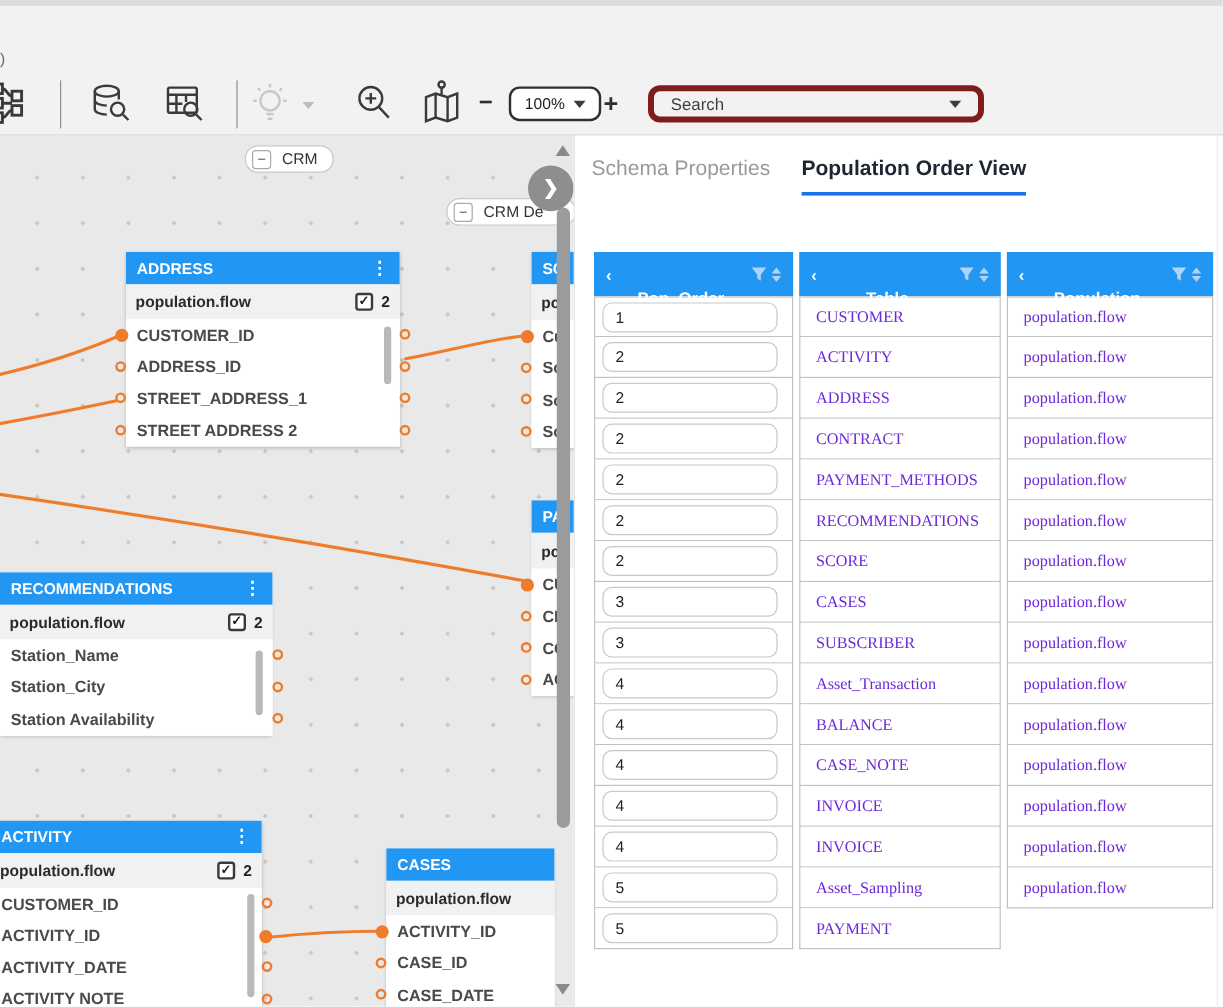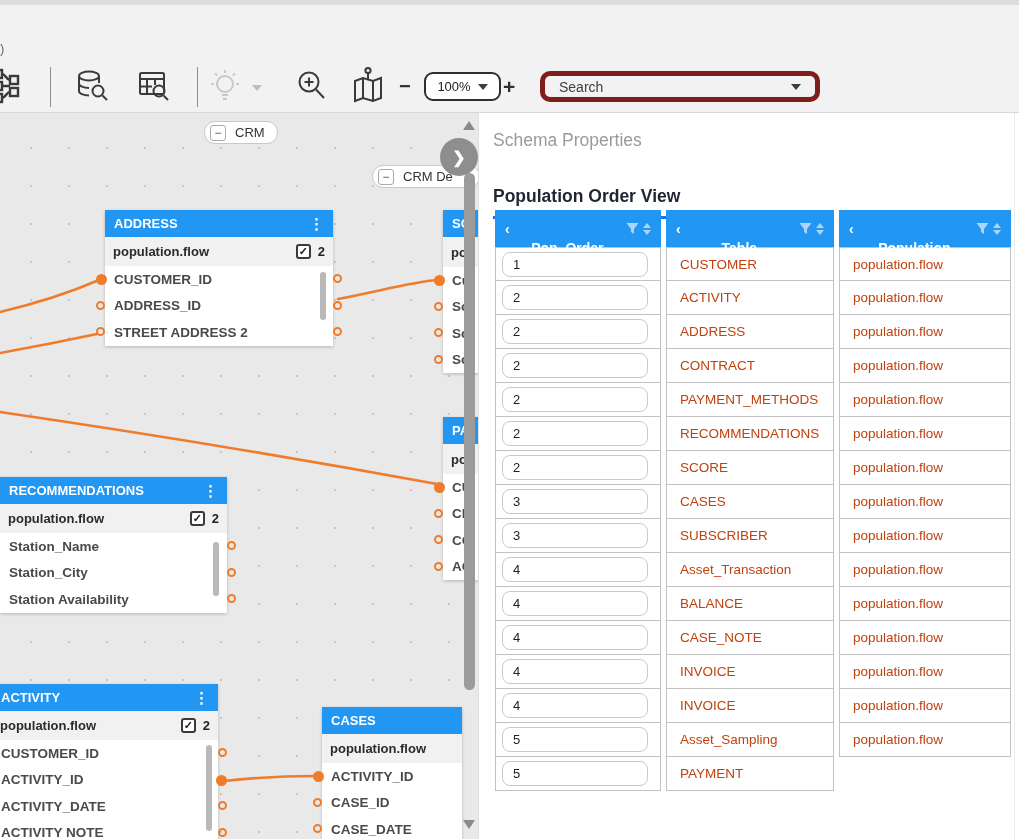--- a/index.html
+++ b/index.html
@@ -50,41 +50,41 @@
   .expand-handle { position:absolute; left:440px; top:25px; width:38px; height:38px; border-radius:50%; background:#8e8e8e; color:#fff;
                    display:flex; align-items:center; justify-content:center; font-size:16px; font-weight:bold; z-index:6; cursor:pointer; }
   .vscroll-arrow { position:absolute; left:463px; width:0; height:0; border-left:6px solid transparent; border-right:6px solid transparent; z-index:5; cursor:pointer; }
   .vscroll-arrow.up { top:8px; border-bottom:9px solid #8a8a8a; }
   .vscroll-arrow.down { top:707px; border-top:9px solid #8a8a8a; }
   .vscroll-thumb { position:absolute; left:464px; top:60px; width:11px; height:517px; background:#9b9b9b; border-radius:6px; z-index:5; cursor:pointer; }
 
   
   .panel { position:absolute; left:478px; top:113px; width:541px; height:726px; background:#fff; border-left:1px solid #e0e0e0; }
   .panel-edge { position:absolute; right:4px; top:0; width:1px; height:726px; background:#ececec; }
-  .tabs { position:absolute; left:14px; top:17px; display:flex; gap:26px;flex-direction:column; }
+  .tabs { position:absolute; left:14px; top:17px; display:flex; gap:26px; }
   .tab { font-size:17.5px; cursor:pointer; padding-bottom:9px; }
   .tab.inactive { color:#9a9a9a; }
   .tab.active { color:#1f2532; font-weight:bold; border-bottom:3px solid #1a73e8; }
 
   .otable { position:absolute; left:16px; top:97px; }
   .ocol { position:absolute; top:0; }
   .ocol.c1 { left:0;   width:166px; }
   .ocol.c2 { left:171px; width:168px; }
   .ocol.c3 { left:344px; width:172px; }
   .ohead { height:37px; background:#2196f3; color:#fff; display:flex; align-items:center; padding:0 10px; gap:6px; }
   .ohead .h-chev { font-size:14px; font-weight:bold; cursor:pointer; }
   .ohead .h-label { flex:1; text-align:center; font-size:14px; font-weight:bold; white-space:nowrap;margin-top:38px; }
   .h-icons { display:flex; align-items:center; gap:3px; }
   .sorter { display:flex; flex-direction:column; gap:2px; cursor:pointer; }
   .sorter i { display:block; width:0; height:0; border-left:4px solid transparent; border-right:4px solid transparent; }
   .sorter .su { border-bottom:5px solid #aed5f8; }
   .sorter .sd { border-top:5px solid #aed5f8; }
   .ocell { height:34px; background:#fff; border:1px solid #c2c2c2; border-top:none; display:flex; align-items:center; }
   .ocell.first { border-top:1px solid #c2c2c2; }
-  .ocell .ctext { padding-left:13px; font-size:13.5px; color:#c2410c; white-space:nowrap; }
+  .ocell .ctext { padding-left:13px; font-size:13.5px; color:#6d28d9; white-space:nowrap;font-family:Liberation Serif, serif; }
   .num-input { margin-left:6px; width:146px; height:25px; border:1px solid #c9c9c9; border-radius:8px; background:#fff;
                display:flex; align-items:center; padding-left:10px; font-size:13px; color:#222; }
   svg.icon { display:block; }
 </style>
 </head>
 <body>
 
 <div class="root">
 
   <div class="topstrip"></div>
@@ -209,20 +209,25 @@
           <span class="e-count">2</span>
         </div>
       <div class="e-fields">
           <div class="e-row">
             <span>CUSTOMER_ID</span>
             <span class="port pl fill"></span>
             <span class="port pr open"></span>
           </div>
           <div class="e-row">
             <span>ADDRESS_ID</span>
+            <span class="port pl open"></span>
+            <span class="port pr open"></span>
+          </div>
+          <div class="e-row">
+            <span>STREET_ADDRESS_1</span>
             <span class="port pl open"></span>
             <span class="port pr open"></span>
           </div>
           <div class="e-row">
             <span>STREET ADDRESS 2</span>
             <span class="port pl open"></span>
             <span class="port pr open"></span>
           </div>
         </div>
       <div class="e-scroll" style="right:7px; top:62px; height:48px;"></div>

